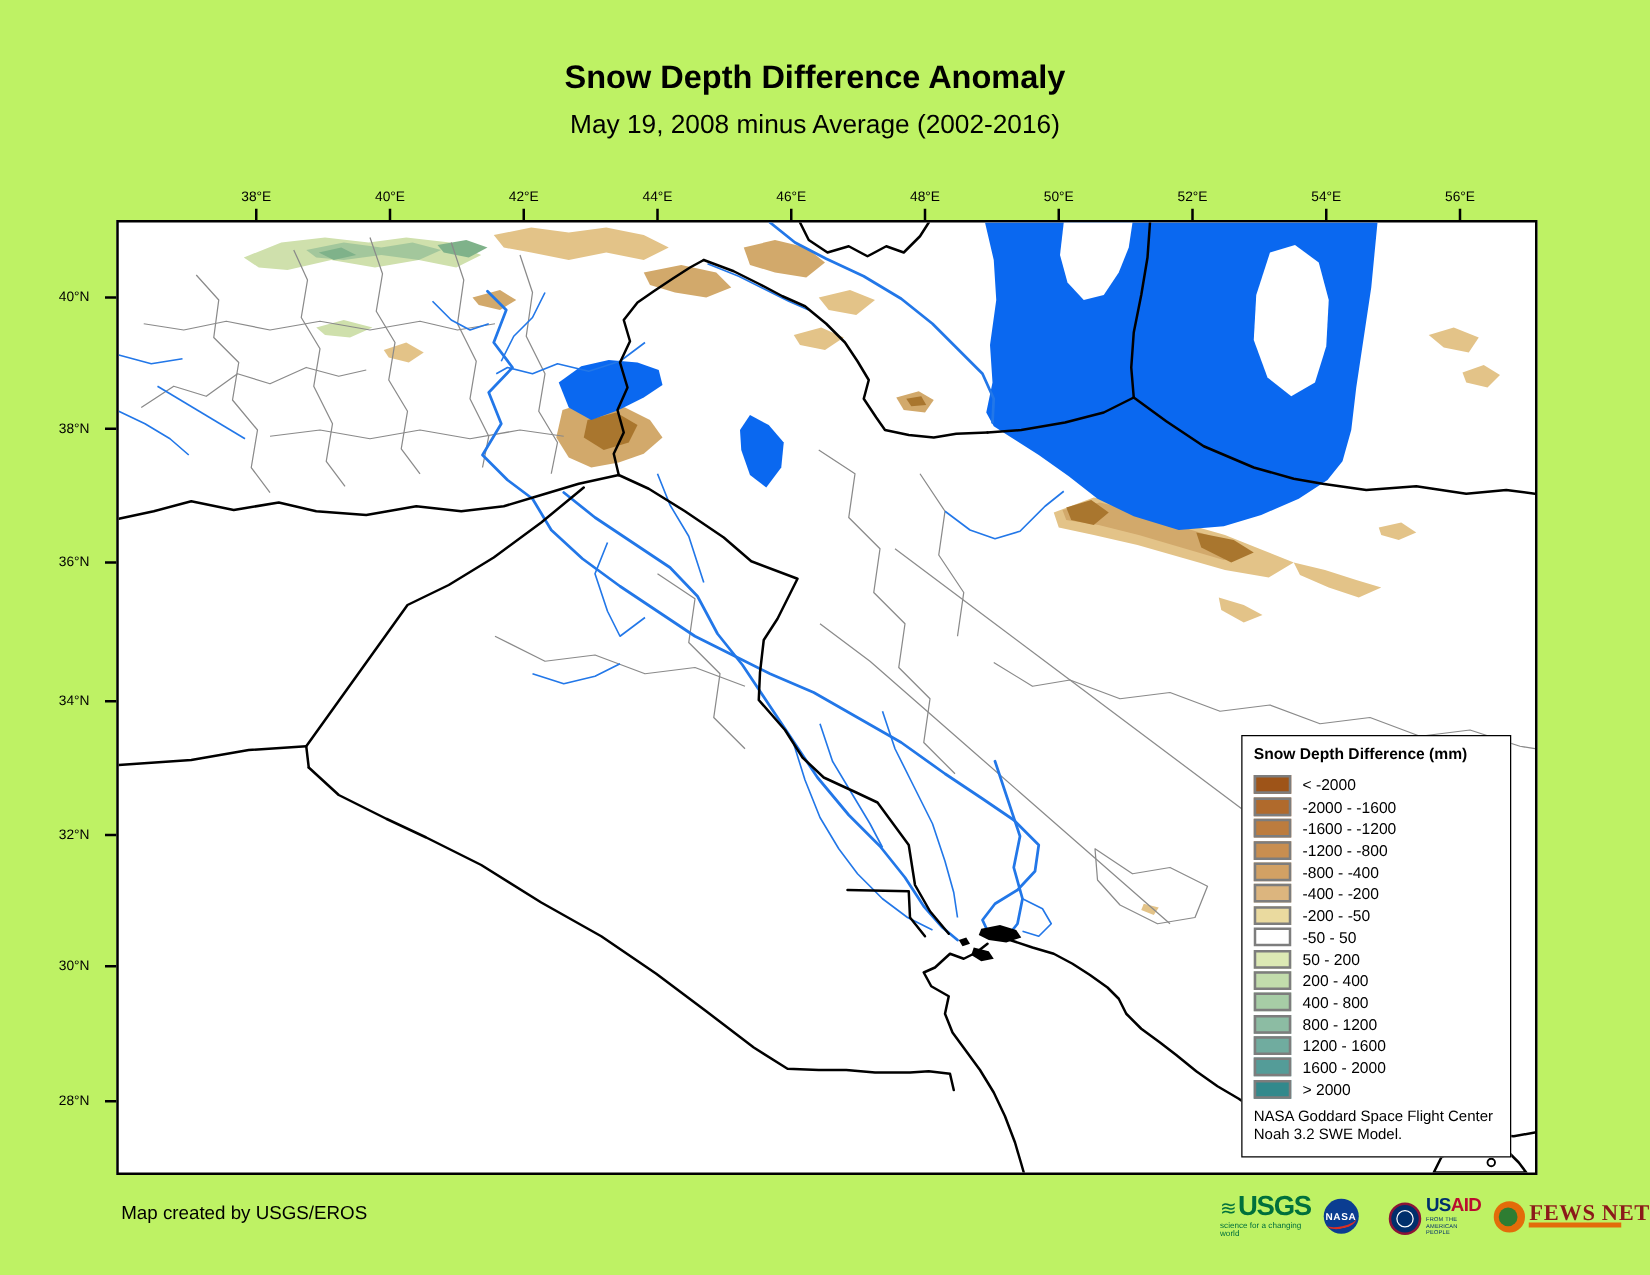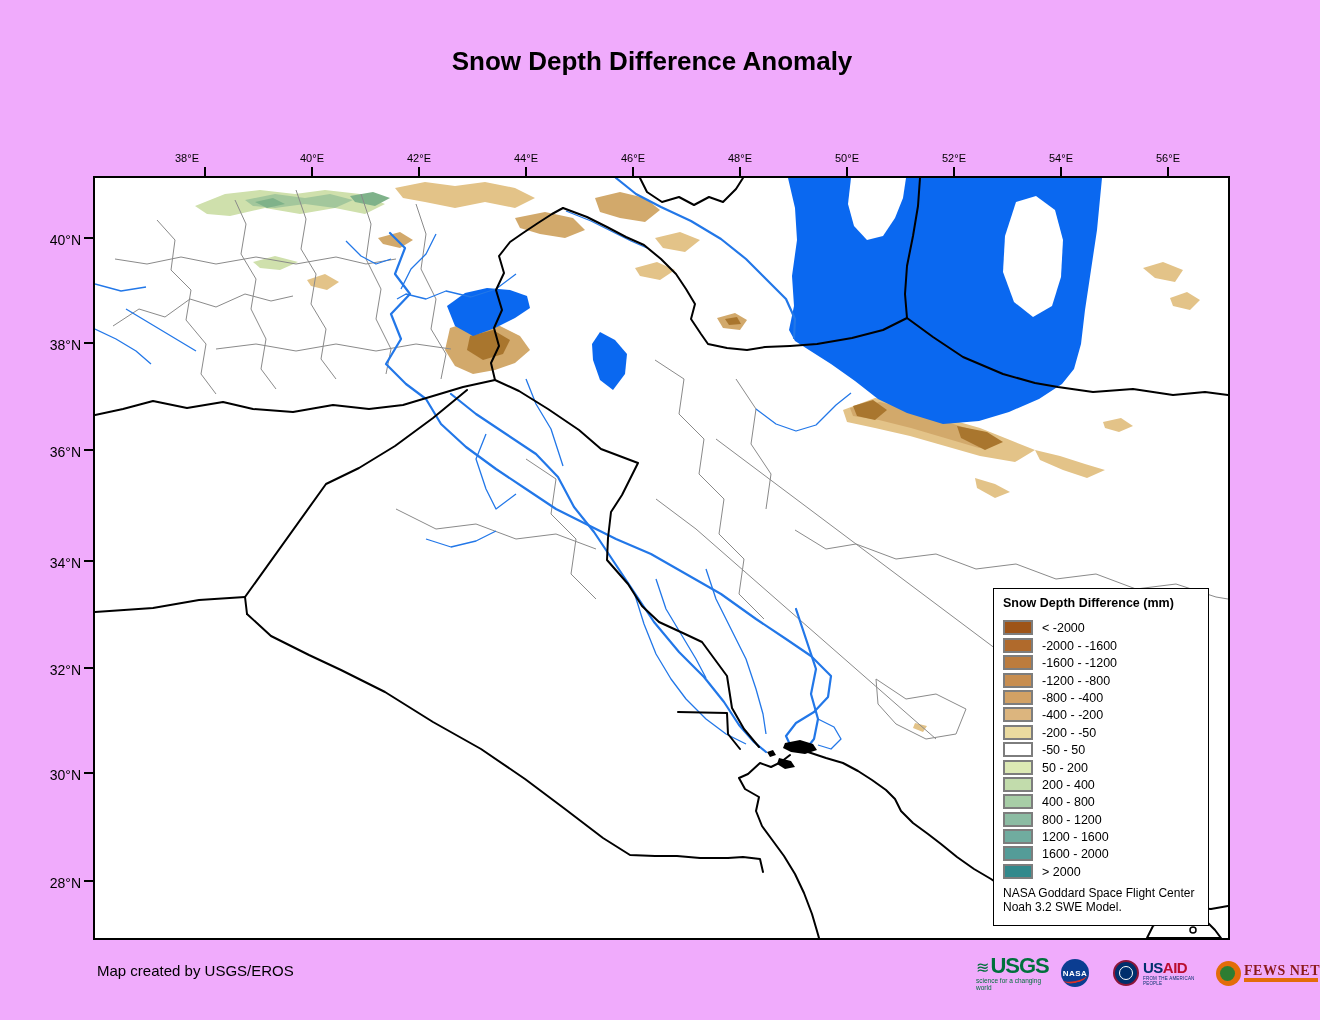--- a/index.html
+++ b/index.html
@@ -1,30 +1,30 @@
 <!DOCTYPE html>
 <html style="--sea: #0A68F0; --river: #2277E8; --border: #000000; --admin: #8A8A8A; --tan-l: #E3C388; --tan-m: #D2A96B; --tan-d: #A9762E; --grn-l: #CFE0AC; --grn-m: #A3C79C; --grn-d: #7FB28A;"><head>
 <meta charset="utf-8">
 <style>
   html,body{margin:0;padding:0;background:#ffffff;width:1320px;height:1020px;
     font-family:"Liberation Sans", sans-serif;overflow:hidden;position:relative;}
-  .page{position:absolute;left:0;top:0;width:1320px;height:1020px;background:#f0abfc;}
+  .page{position:absolute;left:0;top:0;width:1320px;height:1020px;background:#bef264;}
   .title{position:absolute;left:0;top:46px;width:1304px;text-align:center;
     font-size:26px;font-weight:bold;color:#000;}
   .subtitle{position:absolute;left:0;top:88px;width:1304px;text-align:center;
     font-size:21px;color:#000;}
   .map-frame{position:absolute;left:93px;top:176px;width:1133px;height:760px;
     border:2px solid #000;background:#fff;}
   .map-frame svg{display:block;}
   .axis-top-tick{position:absolute;width:2px;height:9px;background:#000;top:-11px;}
   .axis-top-label{position:absolute;top:-26px;width:50px;margin-left:-25px;text-align:center;
     font-size:11px;color:#000;}
   .axis-left-tick{position:absolute;width:9px;height:2px;background:#000;left:-11px;}
-  .axis-left-label{position:absolute;left:-48px;width:34px;margin-top:-6px;text-align:right;
-    font-size:14px;color:#000;}
+  .axis-left-label{position:absolute;left:-48px;width:34px;margin-top:-6px;text-align:left;
+    font-size:11px;color:#000;}
   .legend{position:absolute;left:993px;top:588px;width:216px;height:338px;background:#fff;
     border:1px solid #000;box-sizing:border-box;padding:7px 0 0 9px;z-index:5;}
   .legend-title{font-size:12.5px;font-weight:bold;margin-bottom:8px;}
   .legend-row{display:flex;align-items:flex-end;height:17.4px;}
   .legend-chip{width:26px;height:11px;border:2px solid #7d7d7d;margin-right:9px;flex:none;}
   .legend-label{font-size:12.5px;color:#000;white-space:nowrap;}
   .legend-src{font-size:12px;color:#000;margin-top:7px;line-height:14px;}
   .credit{position:absolute;left:97px;top:962px;font-size:15px;color:#000;}
   .logos{position:absolute;left:976px;top:953px;height:40px;display:flex;align-items:center;z-index:6;}
   .usgs{display:flex;flex-direction:column;align-items:flex-start;margin-right:10px;}
@@ -44,35 +44,36 @@
   .usaid-stack{display:flex;flex-direction:column;}
   .usaid-word{font-size:15px;font-weight:bold;line-height:14px;letter-spacing:-0.5px;}
   .usaid-us{color:#002f6c;} .usaid-aid{color:#ba0c2f;}
   .usaid-tag{font-size:4.5px;color:#002f6c;margin-top:1px;letter-spacing:0.2px;}
   .fews{display:flex;align-items:center;}
   .fews-globe{width:25px;height:25px;border-radius:50%;background:#e36c0a;position:relative;
     margin-right:3px;flex:none;overflow:hidden;}
   .fews-globe:after{content:"";position:absolute;left:4px;top:5px;width:15px;height:15px;
     border-radius:50%;background:#2e7d32;}
   .fews-stack{display:flex;flex-direction:column;}
-  .fews-word{font-family:"Liberation Serif", serif;font-size:14px;font-weight:bold;color:#8b1a1a;
+  .fews-word{font-family:"Liberation Serif", serif;font-size:18px;font-weight:bold;color:#8b1a1a;
     letter-spacing:0.5px;line-height:13px;white-space:nowrap;}
   .fews-bar{height:4px;background:#e36c0a;margin-top:1px;width:74px;}
 </style>
 </head>
 <body>
 
 <div class="page">
 
   <div class="title">Snow Depth Difference Anomaly</div>
+  <div class="subtitle">May 19, 2008 minus Average (2002-2016)</div>
 
   <div class="map-frame">
     <div id="top-axis">
         <div class="axis-top-tick" style="left: 109px;"></div>
-        <div class="axis-top-label" style="left: 92px; text-align: center;">38°E</div>
+        <div class="axis-top-label" style="left: 110px; text-align: center;">38°E</div>
         <div class="axis-top-tick" style="left: 216px;"></div>
         <div class="axis-top-label" style="left: 217px;">40°E</div>
         <div class="axis-top-tick" style="left: 323px;"></div>
         <div class="axis-top-label" style="left: 324px;">42°E</div>
         <div class="axis-top-tick" style="left: 430px;"></div>
         <div class="axis-top-label" style="left: 431px;">44°E</div>
         <div class="axis-top-tick" style="left: 537px;"></div>
         <div class="axis-top-label" style="left: 538px;">46°E</div>
         <div class="axis-top-tick" style="left: 644px;"></div>
         <div class="axis-top-label" style="left: 645px;">48°E</div>

